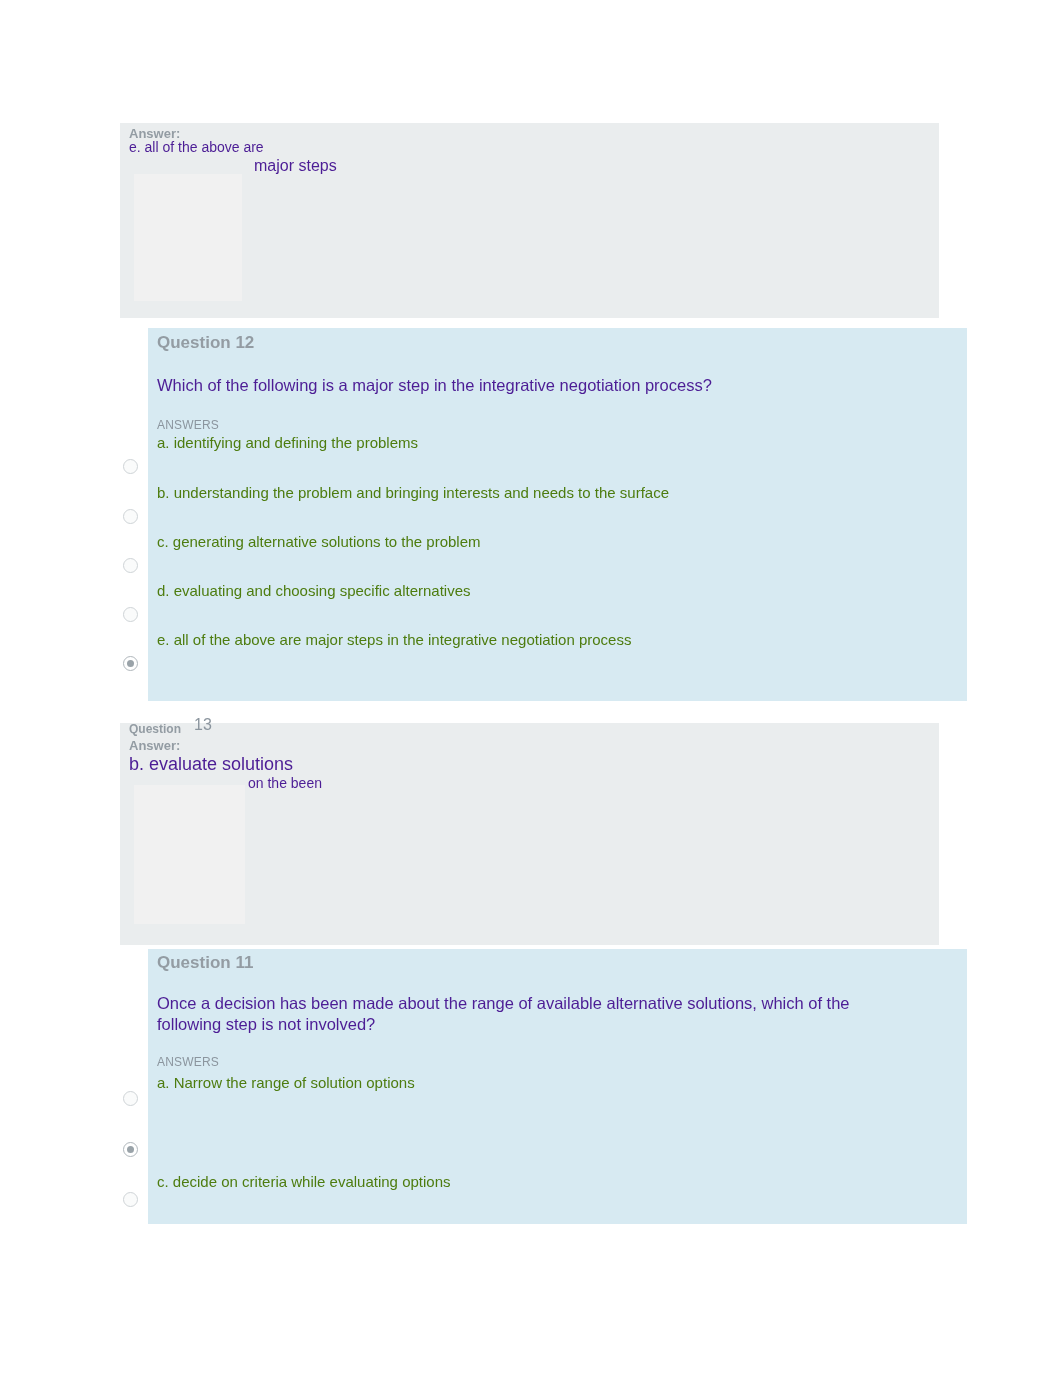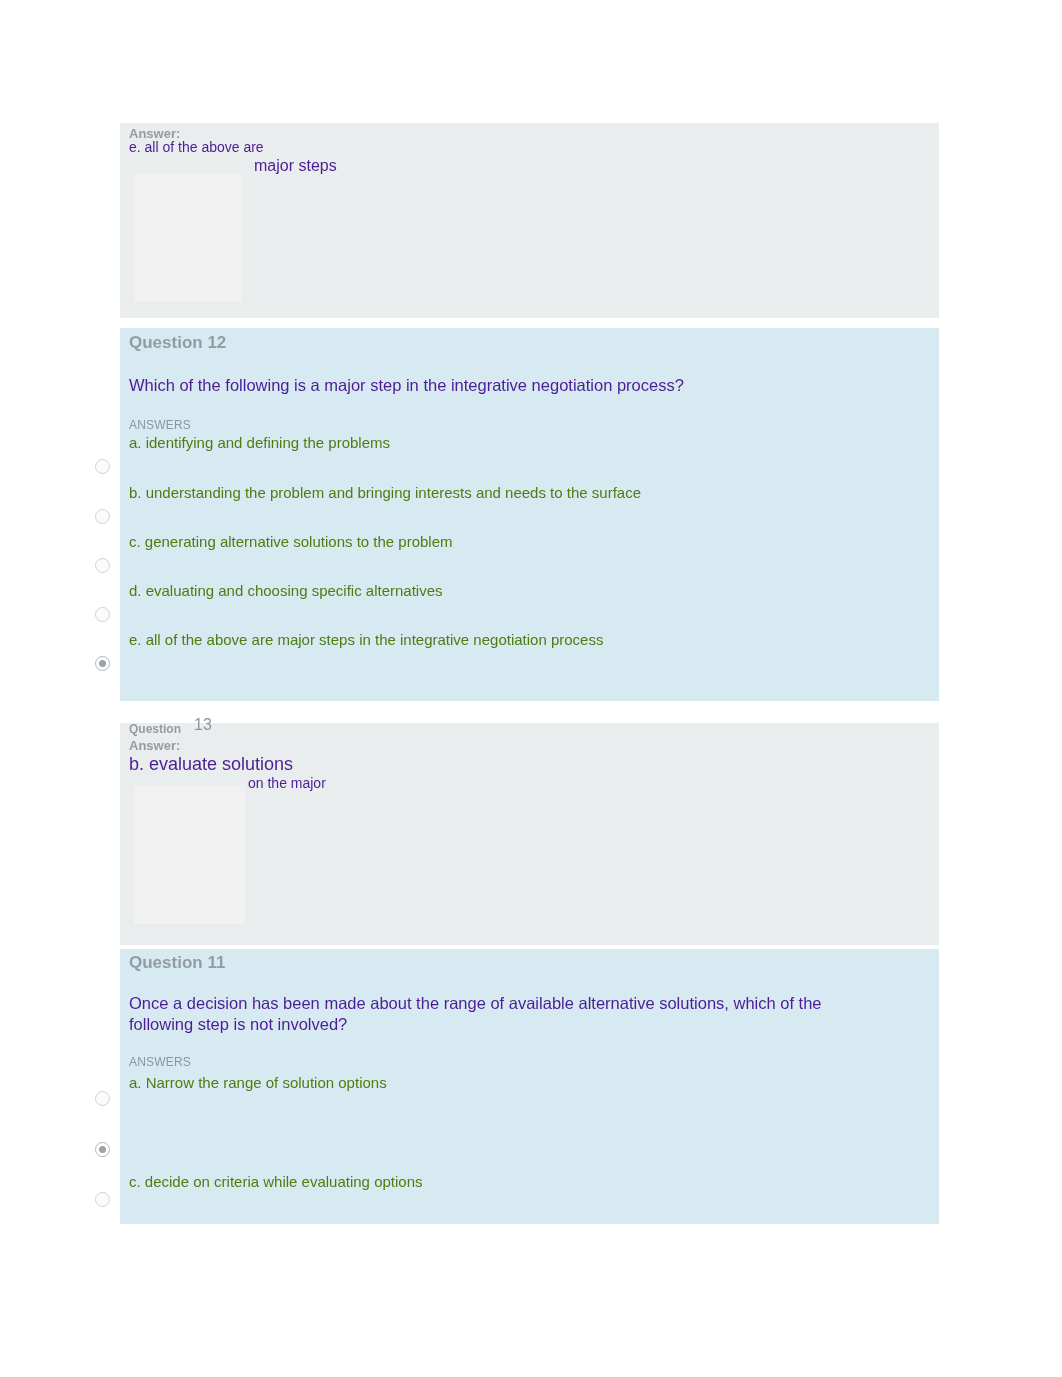--- a/index.html
+++ b/index.html
@@ -4,21 +4,21 @@
 <title>Quiz Results</title>
 <style>
   html,body{margin:0;padding:0;background:#ffffff;}
   body{width:1062px;height:1377px;
        font-family:"Liberation Sans",sans-serif;color:#2d3b45;
        -webkit-font-smoothing:antialiased;}
   .page{position:relative;width:1062px;height:1377px;overflow:hidden;}
 
   .qblock{position:absolute;left:120px;width:819px;box-sizing:border-box;}
   .grey{background:#eaedee;}
-  .blue{background:#d7eaf2;}
+  .blue{background:#d7eaf2;margin-left:28px;}
 
   .qhead{position:absolute;font-size:17px;font-weight:bold;color:#939ca3;letter-spacing:0;white-space:nowrap;}
   .pts{position:absolute;font-size:14px;color:#8b959e;}
   .qtext{position:absolute;font-size:16.5px;line-height:21px;color:#4c1d95;}
   .answers-label{position:absolute;font-size:12px;color:#8b959e;text-transform:uppercase;letter-spacing:0.2px;}
   .opt{position:absolute;font-size:15px;color:#4d7c0f;white-space:nowrap;}
 
   .radio{position:absolute;width:15px;height:15px;border-radius:50%;
          border:1px solid #cfd4d7;background:#fafbfb;box-sizing:border-box;}
   .radio.sel{border-color:#b0b7bc;background:#ffffff;}
@@ -58,21 +58,21 @@
 
     <div class="radio sel" style="left:-25px;top:328px;"></div>
     <div class="opt" style="left:9px;top:303px;">e. all of the above are major steps in the integrative negotiation process</div>
   </div>
 
   <div class="qblock grey" style="top:723px;height:222px;">
     <div class="qhead" style="left:9px;top:-1px;font-size:12px;">Question</div>
     <div class="pts" style="left:74px;top:-7px;font-size:16px;">13</div>
     <div class="qhead" style="left:9px;top:15px;font-size:13px;">Answer:</div>
     <div class="qtext" style="left:9px;top:32px;font-size:18px;line-height:18px;">b. evaluate solutions</div>
-    <div class="qtext" style="left:128px;top:51px;font-size:14px;line-height:18px;">on the major</div>
+    <div class="qtext" style="left:128px;top:51px;font-size:14px;line-height:18px;">on the been</div>
     <div class="fbox" style="left:14px;top:62px;width:111px;height:139px;"></div>
   </div>
 
   <div class="qblock blue" style="top:949px;height:275px;">
     <div class="qhead" style="left:9px;top:4px;">Question 11</div>
     <div class="qtext" style="left:9px;top:44px;width:720px;">Once a decision has been made about the range of available alternative solutions, which of the following step is not involved?</div>
     <div class="answers-label" style="left:9px;top:106px;">Answers</div>
 
     <div class="radio" style="left:-25px;top:142px;"></div>
     <div class="opt" style="left:9px;top:125px;">a. Narrow the range of solution options</div>

